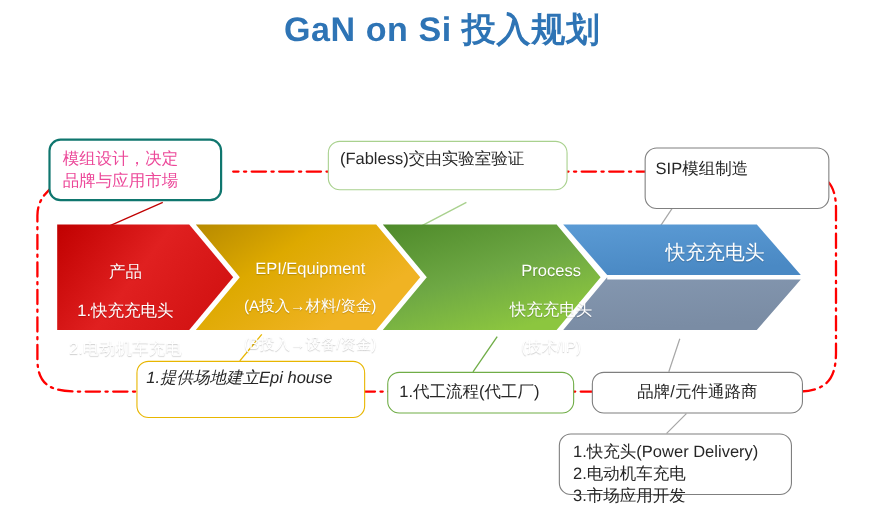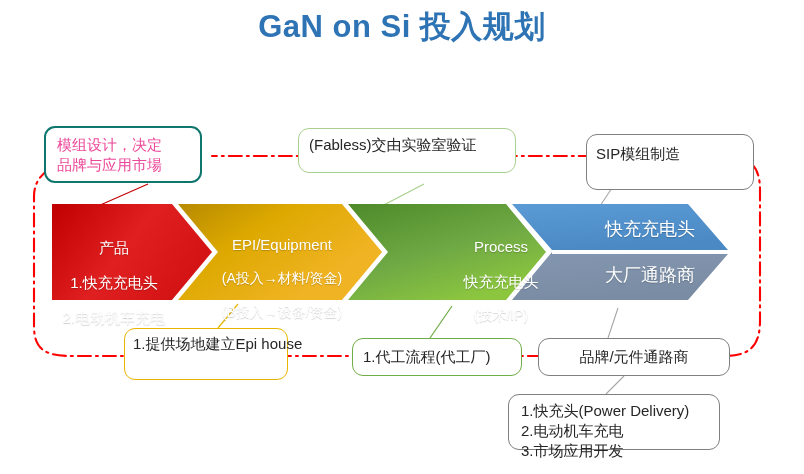--- a/index.html
+++ b/index.html
@@ -85,23 +85,23 @@
     left: 298px; top: 128px; width: 218px; height: 45px;
     border: 1.6px solid #A9D18E; font-size: 15px;
     padding-top: 6px; padding-left: 10px;
   }
   #co-gray-top {
     left: 546px; top: 134px; width: 168px; height: 56px;
     border: 1.6px solid #808080; font-size: 15px;
     padding-top: 9px; margin-left: 40px;
   }
   #co-yellow {
-    left: 124px; top: 328px; width: 164px; height: 52px;
+    left: 124px; top: 328px; width: 208px; height: 52px;
     border: 1.8px solid #E8B600; font-size: 15px;
-    padding-top: 5px; padding-left: 8px;
+    padding-top: 5px; padding-left: 8px; font-style: italic;
   }
   #co-green-bot {
     left: 352px; top: 338px; width: 170px; height: 38px;
     border: 1.6px solid #70AD47; font-size: 15px;
     padding-top: 8px; padding-left: 10px;
   }
   #co-gray-bot {
     left: 538px; top: 338px; width: 192px; height: 38px;
     border: 1.6px solid #7F7F7F; font-size: 15px;
     text-align: center; padding-top: 8px;
@@ -191,21 +191,20 @@
     <span class="chev-head chev-line-sm">(B投入→设备/资金)</span>
   </div>
 
   <div class="chev-text" id="chev3-text">
     <span class="chev-head">Process</span>
     <span class="chev-head">快充充电头</span>
     <span class="chev-head chev-line-sm">(技术/IP)</span>
   </div>
 
   <div class="chev-text" id="chev4a-text">快充充电头</div>
-  <div class="chev-text" id="chev4b-text">大厂通路商</div>
 
   <div class="callout" id="co-red">
     <span class="ln">模组设计，决定</span>
     <span class="ln">品牌与应用市場</span>
   </div>
 
   <div class="callout" id="co-green-top">
     <span class="ln">(Fabless)交由实验室验证</span>
   </div>
 

